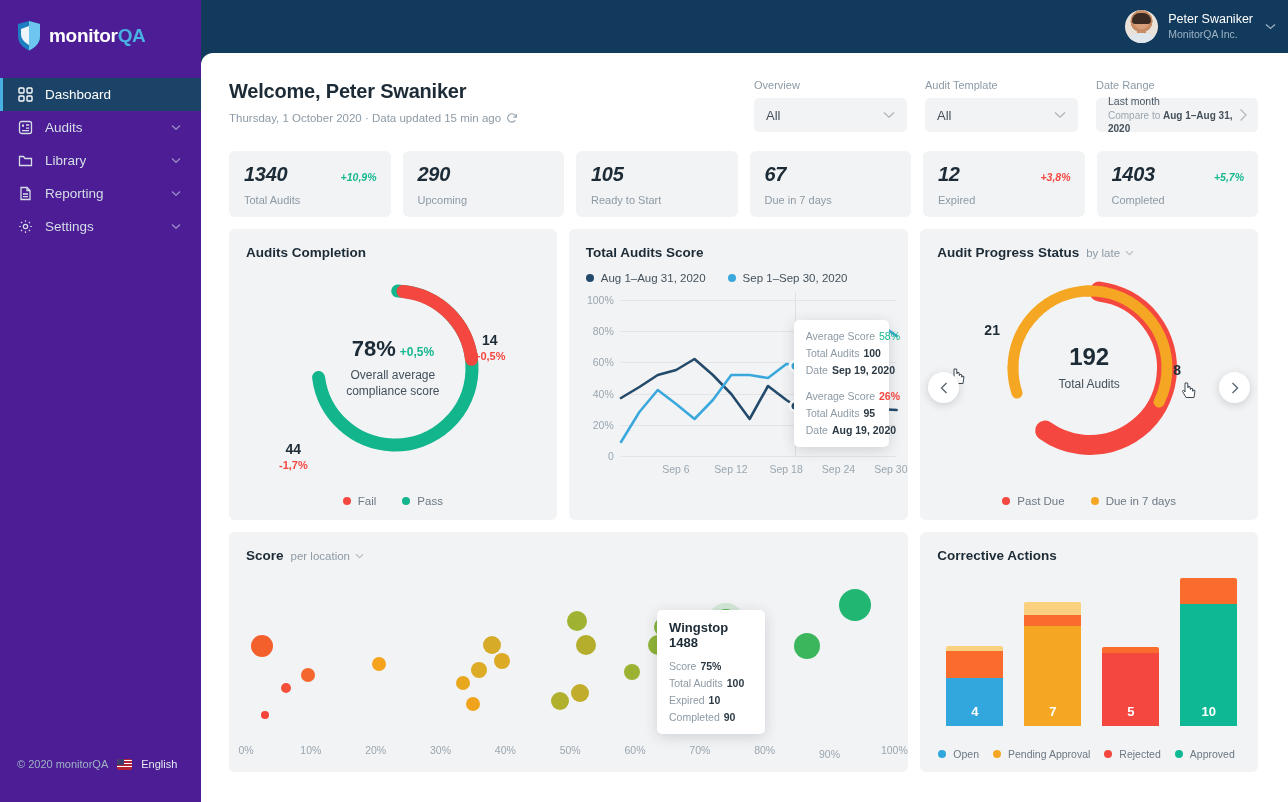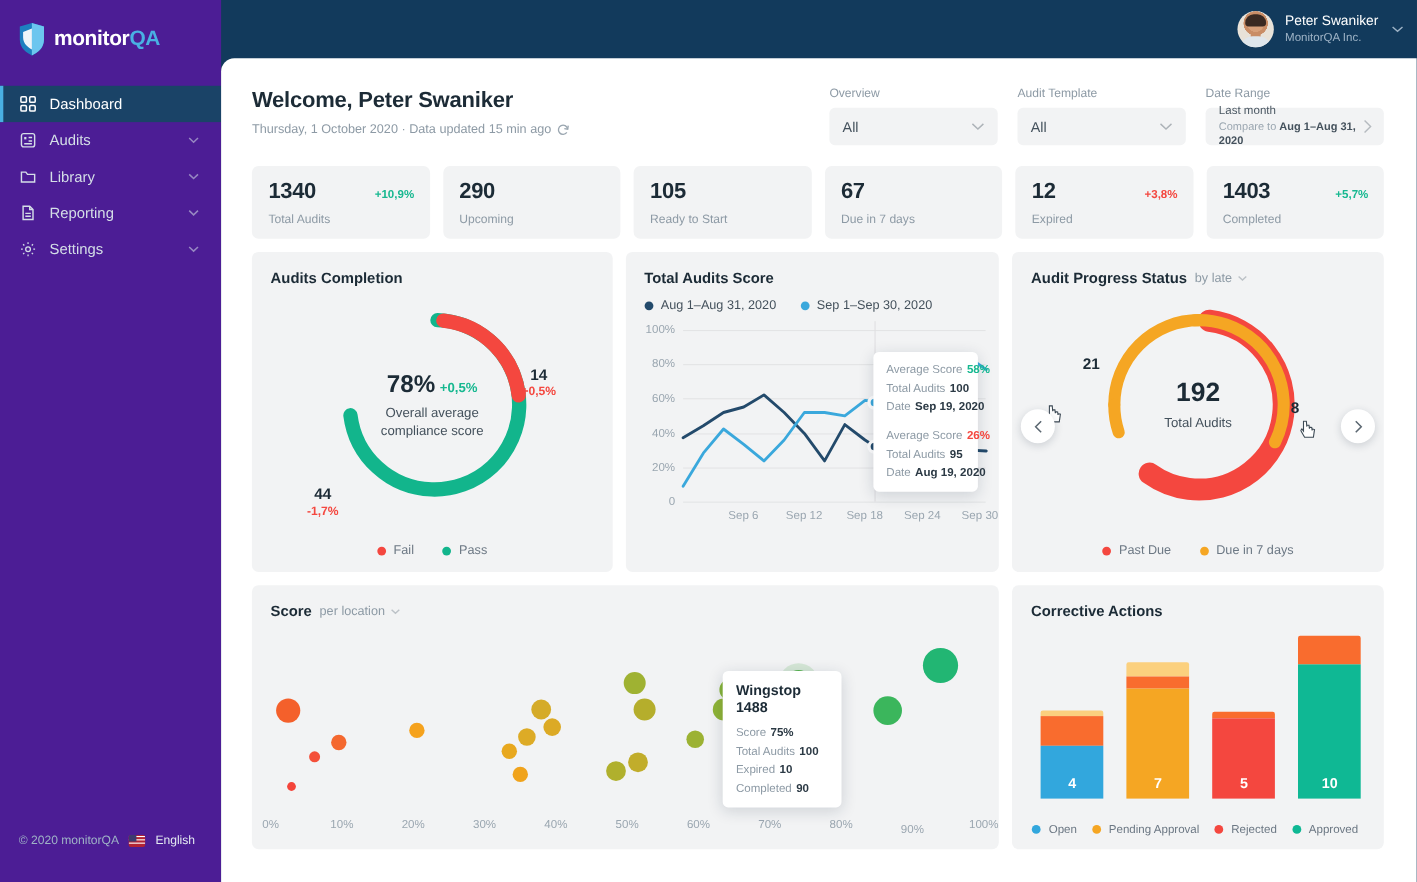--- a/index.html
+++ b/index.html
@@ -87,21 +87,21 @@
   .filter-box .chev { opacity:.45; display:flex; }
   .daterange { flex-direction:column; align-items:flex-start; justify-content:center; position:relative; padding-right: 24px; }
   .dr-top { font-size: 10.5px; color:#4b5863; line-height:1.2; }
   .dr-bot { font-size: 10px; color:#9aa6b0; line-height:1.3; margin-top:1px; }
   .dr-bot b { color:#44515c; font-weight:bold; }
   .dr-arrow { position:absolute; right:10px; top:50%; transform:translateY(-50%); opacity:.4; display:flex; }
 
   
   .kpis { display:flex; gap: 12px; margin-top: 27px; }
   .kpi { flex: 1 1 0; background:#f2f3f4; border-radius: 6px; height: 66px; padding: 12px 14px 0 15px; }
-  .kpi-top { display:flex; align-items:baseline; justify-content:space-between; }
+  .kpi-top { display:flex; align-items:baseline; justify-content:space-between;font-style:italic; }
   .kpi-value { font-size: 20px; font-weight: bold; color:#1c2b36; letter-spacing:-.3px; }
   .kpi-delta { font-size: 10.5px; font-weight: bold; }
   .kpi-delta.up { color:#17b890; }
   .kpi-delta.down { color:#f4473f; }
   .kpi-label { font-size: 11px; color:#8d9aa5; margin-top: 8px; }
 
   
   .row2 { display:flex; gap: 12px; margin-top: 12px; }
   .card { background:#f2f3f4; border-radius: 6px; position:relative; }
   .card-title { font-size: 13.5px; font-weight: bold; color:#1c2b36; }
@@ -142,21 +142,21 @@
   .grid-line { position:absolute; left:0; right:0; height:1px; background:#e3e4e5; }
   .v-line { position:absolute; top:-8px; bottom:0; width:1px; background:#dfe0e1; }
   .pt { position:absolute; width: 13px; height:13px; border-radius:50%; transform:translate(-50%,-50%); border: 3px solid #fff; }
 
   .tip {
     position:absolute; background:#fff; border-radius: 5px; padding: 10px 12px 11px;
     box-shadow: 0 3px 14px rgba(20,40,60,.16); z-index: 5;
   }
   .tip-row { font-size: 10.5px; color:#8d9aa5; margin-bottom: 5px; white-space:nowrap; }
   .tip-row b { color:#2c3a45; font-weight:bold; margin-left: 4px; }
-  .tip-row .g { color:#17b890; font-weight:bold; margin-left:4px; }
+  .tip-row .g { color:#17b890; font-weight:normal; margin-left:4px; }
   .tip-row .r { color:#f4473f; font-weight:bold; margin-left:4px; }
   .tip-gap { height: 9px; }
   .tip-title { font-size: 13px; font-weight:bold; color:#1c2b36; margin-bottom: 10px; }
 
   
   .nav-circle {
     position:absolute; top: 143px; width: 31px; height:31px; border-radius:50%;
     background:#fff; box-shadow: 0 2px 8px rgba(20,40,60,.18);
     display:flex; align-items:center; justify-content:center; cursor:pointer;
   }

